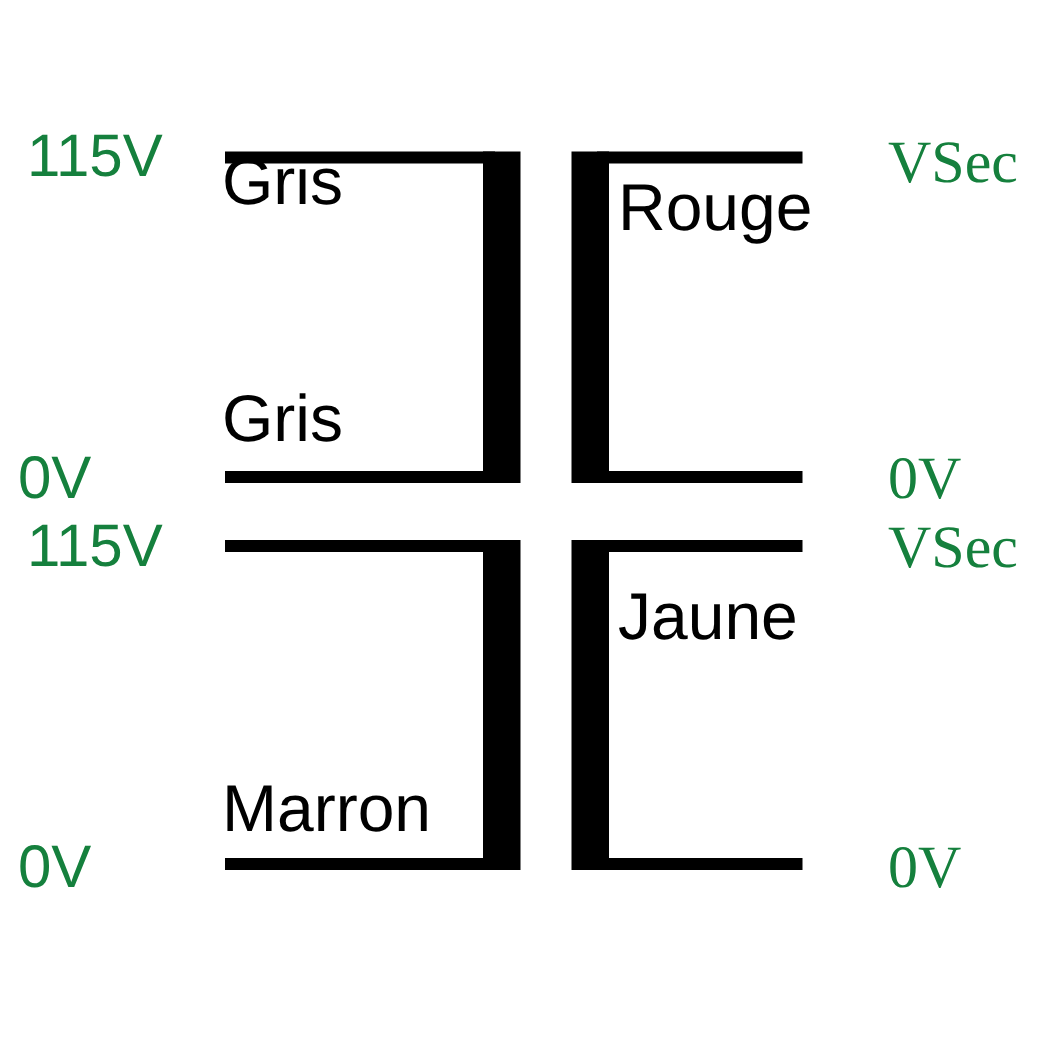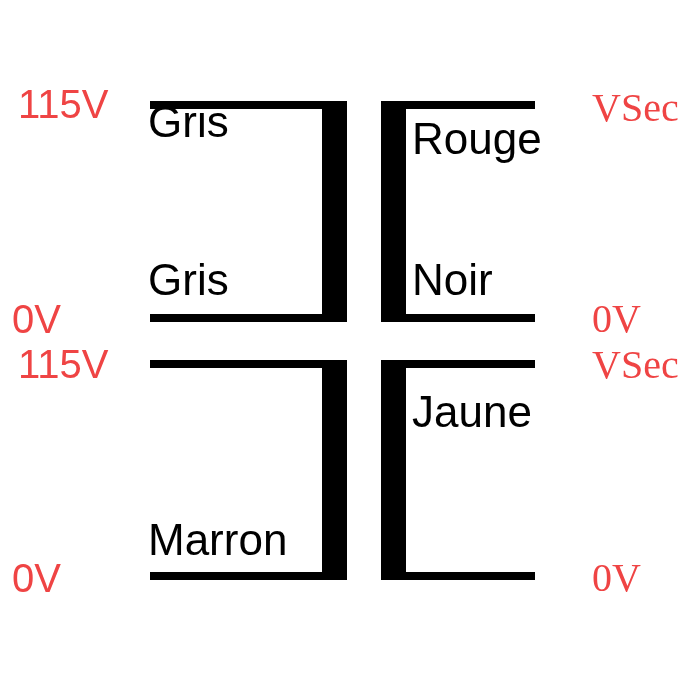--- a/index.html
+++ b/index.html
@@ -30,21 +30,21 @@
   .wire-label {
     position: absolute;
     color: #000000;
     font-size: 44px;
     line-height: 44px;
     white-space: nowrap;
     font-family: "Liberation Sans", sans-serif;
   }
   .volt-label {
     position: absolute;
-    color: #ef4444;
+    color: #15803d;
     font-size: 40px;
     line-height: 40px;
     white-space: nowrap;
     font-family: "Liberation Sans", sans-serif;
   }
   .volt-label.right-side {
     text-align: left;
     font-family: Liberation Serif, serif;
   }
 </style>
@@ -64,21 +64,20 @@
   <div class="wire-label" style="left:148px; top:258px;">Gris</div>
 
   <div class="bar" style="left:381px; top:101px; width:25px; height:221px;"></div>
   <div class="lead" style="left:398px; top:101px; width:137px; height:8px;"></div>
   <div class="lead" style="left:398px; top:314px; width:137px; height:8px;"></div>
 
   <div class="volt-label right-side" style="left:592px; top:88px;">VSec</div>
   <div class="volt-label right-side" style="left:592px; top:299px;">0V</div>
 
   <div class="wire-label" style="left:412px; top:117px;">Rouge</div>
-  <div class="wire-label" style="left:412px; top:258px;">Noir</div>
 
   <div class="bar" style="left:322px; top:360px; width:25px; height:220px;"></div>
   <div class="lead" style="left:150px; top:360px; width:180px; height:8px;"></div>
   <div class="lead" style="left:150px; top:572px; width:180px; height:8px;"></div>
 
   <div class="volt-label" style="left:18px; top:344px;">115V</div>
   <div class="volt-label" style="left:12px; top:558px;">0V</div>
 
   <div class="wire-label" style="left:148px; top:518px;">Marron</div>
 

